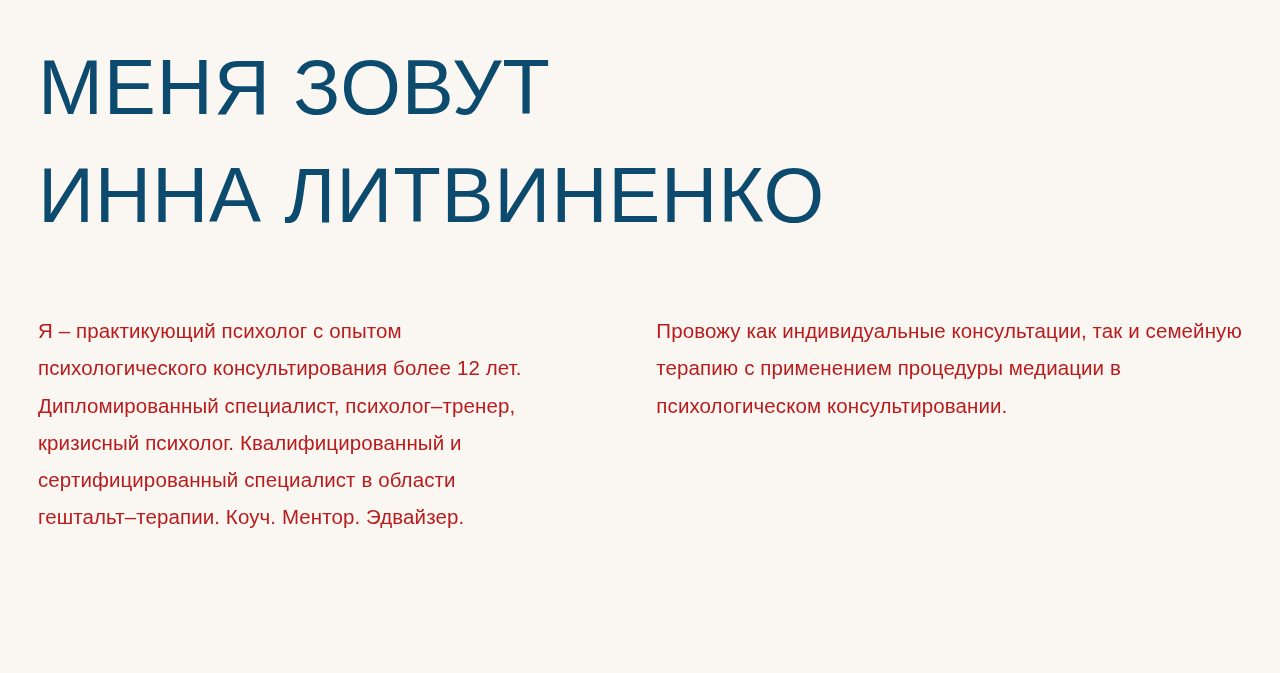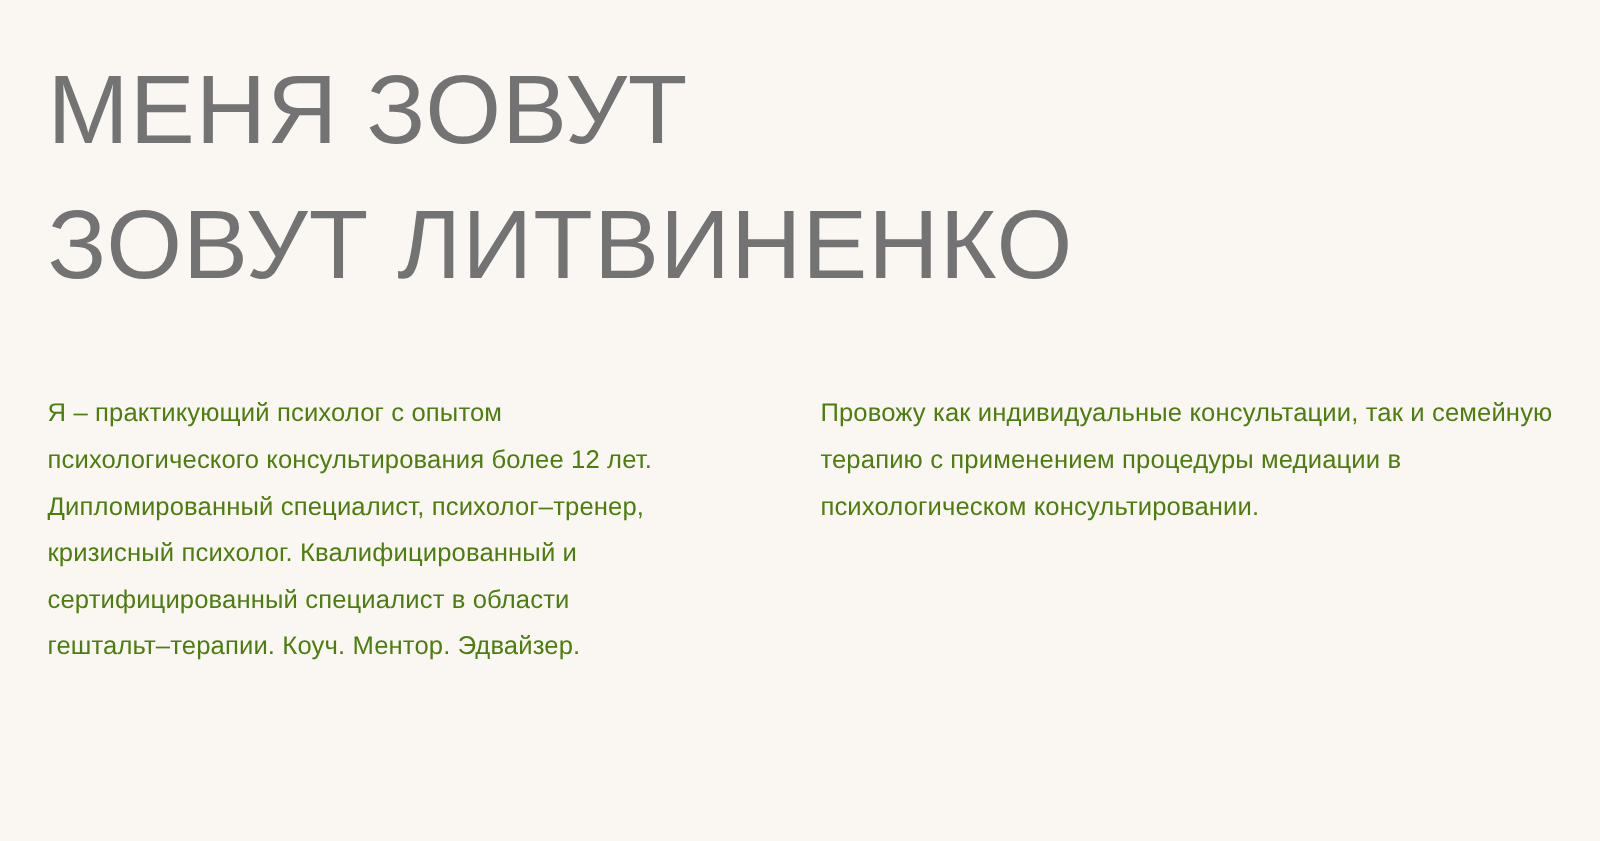--- a/index.html
+++ b/index.html
@@ -20,63 +20,63 @@
     background: #faf6f2;
     box-sizing: border-box;
   }
   .heading {
     position: absolute;
     left: 38px;
     top: 34px;
     width: 1200px;
   }
   .heading-line {
-    color: #737373;
+    color: #0c4a6e;
     font-family: "Liberation Sans", sans-serif;
     font-size: 78px;
     line-height: 1.38;
     font-weight: 400;
     letter-spacing: 0.01em;
     white-space: nowrap;
   }
   .columns {
     position: absolute;
     left: 38px;
     top: 312px;
     width: 1210px;
     display: flex;
     gap: 103px;
   }
   .col {
     width: 540px;
   }
   .col p {
     margin: 0;
-    color: #4d7c0f;
+    color: #b91c1c;
     font-family: "Liberation Sans", sans-serif;
     font-size: 20.5px;
     line-height: 1.82;
     font-weight: 400;
     letter-spacing: 0.005em;
   }
   .col.right {
     width: 620px;
   }
   .col p + p {
     margin-top: 16px;
   }
 </style>
 </head>
 <body>
 
 <div class="page">
 
   <div class="heading">
     <div class="heading-line">МЕНЯ ЗОВУТ</div>
-    <div class="heading-line">ЗОВУТ ЛИТВИНЕНКО</div>
+    <div class="heading-line">ИННА ЛИТВИНЕНКО</div>
   </div>
 
   <div class="columns">
     <div class="col left">
       <p>Я – практикующий психолог с опытом психологического консультирования более 12 лет. Дипломированный специалист, психолог–тренер, кризисный психолог. Квалифицированный и сертифицированный специалист в области гештальт–терапии. Коуч. Ментор. Эдвайзер.</p>
     </div>
     <div class="col right">
       <p>Провожу как индивидуальные консультации, так и семейную терапию с применением процедуры медиации в психологическом консультировании.</p>
     </div>
   </div>

